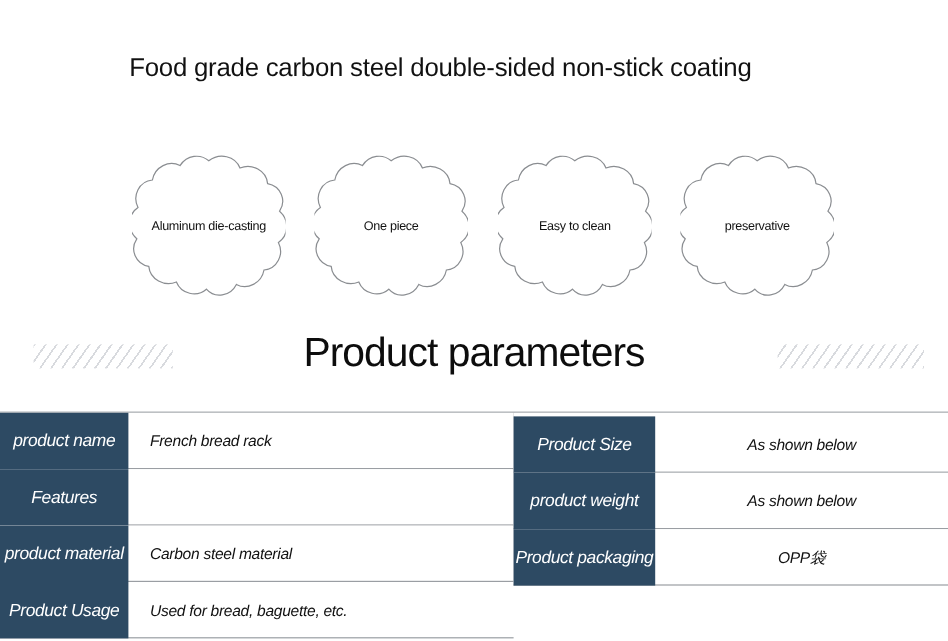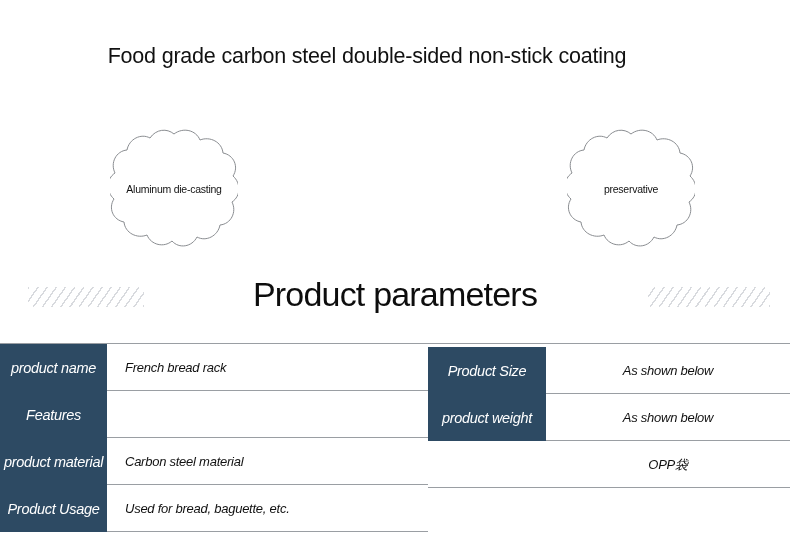--- a/index.html
+++ b/index.html
@@ -222,21 +222,61 @@
                  C 27 111, 15 105, 14 94
                  C 3 92, -2 80, 4 71
                  C -4 64, -4 51, 5 45
                  C 0 35, 6 23, 17 22
                  C 19 11, 31 5, 40 10
                  C 46 1, 57 0, 64 6 Z" fill="#ffffff" stroke="#8a8d91" stroke-width="1"></path>
       </svg>
       <div class="badge-label">Aluminum die-casting</div>
     </div>
 
-
+    <div class="badge badge-1">
+      <svg viewBox="0 0 128 122" aria-hidden="true">
+        <path d="M64 6
+                 C 73 -1, 86 2, 90 12
+                 C 100 8, 112 14, 113 25
+                 C 124 27, 129 39, 123 48
+                 C 131 55, 131 68, 122 74
+                 C 127 84, 121 96, 110 97
+                 C 108 108, 96 114, 87 109
+                 C 82 119, 69 121, 62 113
+                 C 54 120, 41 117, 37 107
+                 C 27 111, 15 105, 14 94
+                 C 3 92, -2 80, 4 71
+                 C -4 64, -4 51, 5 45
+                 C 0 35, 6 23, 17 22
+                 C 19 11, 31 5, 40 10
+                 C 46 1, 57 0, 64 6 Z" fill="#ffffff" stroke="#8a8d91" stroke-width="1"></path>
+      </svg>
+      <div class="badge-label">One piece</div>
+    </div>
+
+    <div class="badge badge-2">
+      <svg viewBox="0 0 128 122" aria-hidden="true">
+        <path d="M64 6
+                 C 73 -1, 86 2, 90 12
+                 C 100 8, 112 14, 113 25
+                 C 124 27, 129 39, 123 48
+                 C 131 55, 131 68, 122 74
+                 C 127 84, 121 96, 110 97
+                 C 108 108, 96 114, 87 109
+                 C 82 119, 69 121, 62 113
+                 C 54 120, 41 117, 37 107
+                 C 27 111, 15 105, 14 94
+                 C 3 92, -2 80, 4 71
+                 C -4 64, -4 51, 5 45
+                 C 0 35, 6 23, 17 22
+                 C 19 11, 31 5, 40 10
+                 C 46 1, 57 0, 64 6 Z" fill="#ffffff" stroke="#8a8d91" stroke-width="1"></path>
+      </svg>
+      <div class="badge-label">Easy to clean</div>
+    </div>
 
     <div class="badge badge-3">
       <svg viewBox="0 0 128 122" aria-hidden="true">
         <path d="M64 6
                  C 73 -1, 86 2, 90 12
                  C 100 8, 112 14, 113 25
                  C 124 27, 129 39, 123 48
                  C 131 55, 131 68, 122 74
                  C 127 84, 121 96, 110 97
                  C 108 108, 96 114, 87 109
@@ -295,20 +335,21 @@
         <div class="pkey">Product Size</div>
         <div class="pval">As shown below</div>
       </div>
 
       <div class="prow">
         <div class="pkey">product weight</div>
         <div class="pval">As shown below</div>
       </div>
 
       <div class="prow">
+        <div class="pkey">Product packaging</div>
         <div class="pval">OPP袋</div>
       </div>
 
     </div>
 
   </div>
 
 </div>
 
 </body></html>

